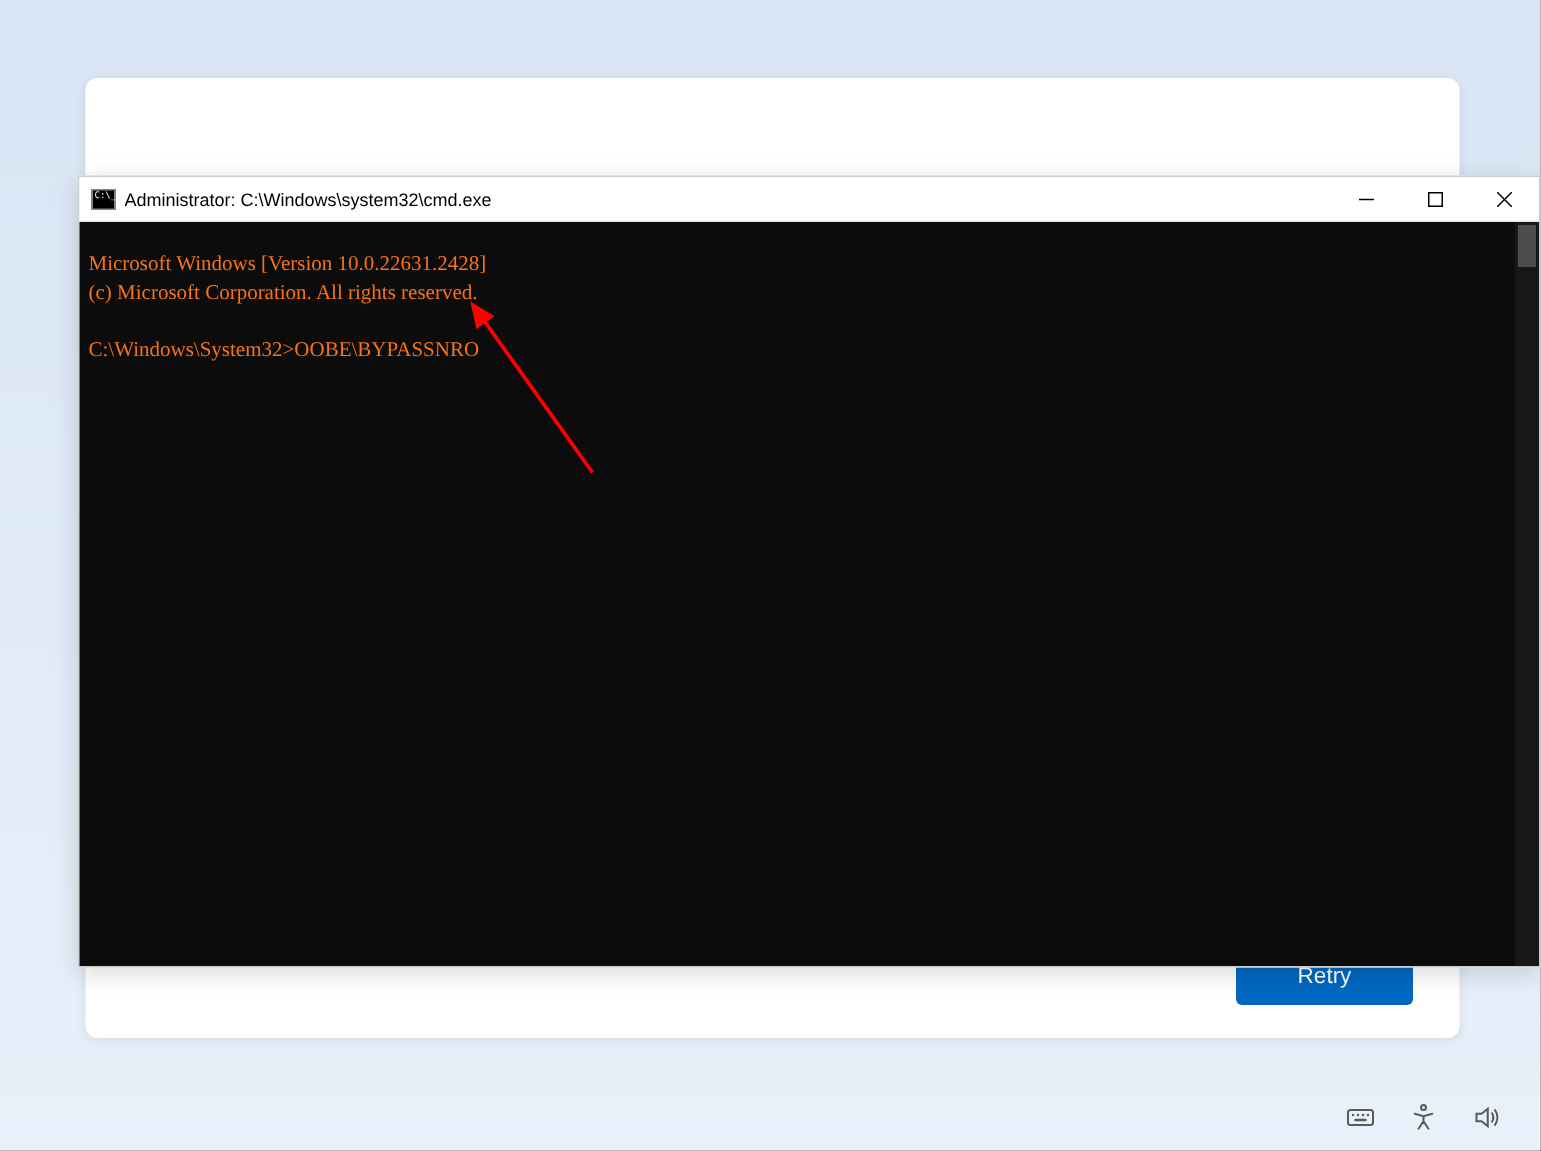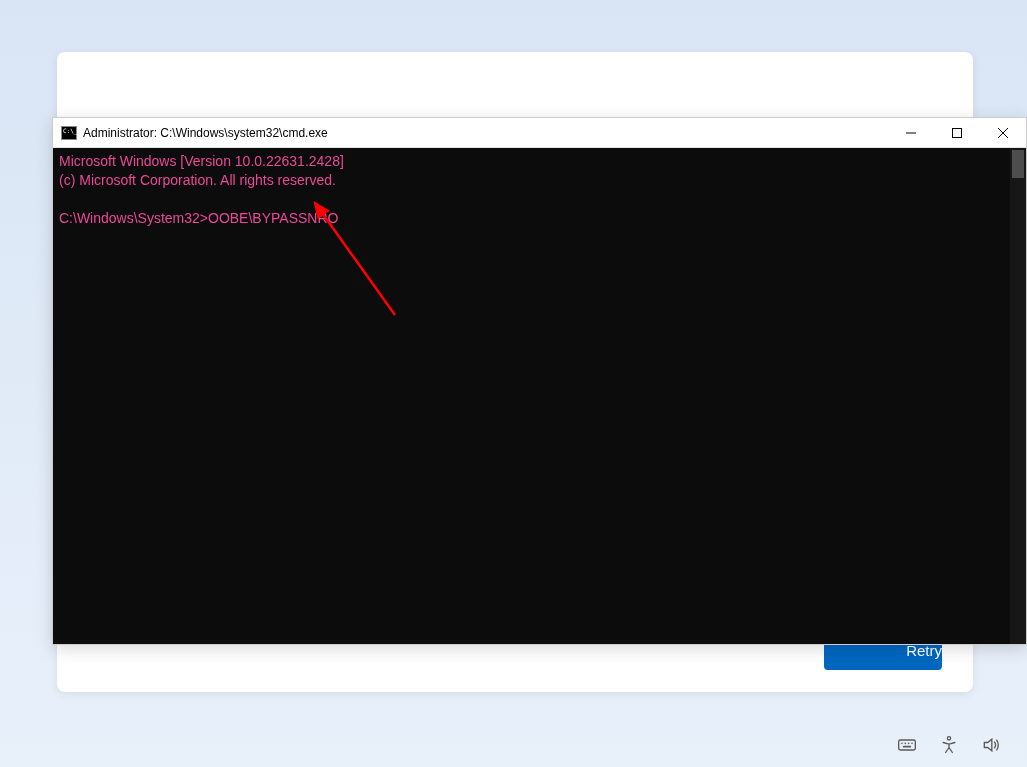--- a/index.html
+++ b/index.html
@@ -34,21 +34,20 @@
       bottom: 22px;
       width: 118px;
       height: 40px;
       background: #0067c0;
       color: #ffffff;
       border: none;
       border-radius: 4px;
       font-size: 15px;
       font-family: "Segoe UI", Tahoma, sans-serif;
       cursor: pointer;
-      text-align: right;
     }
     
     .cmd-window {
       position: absolute;
       left: 52px;
       top: 117px;
       width: 975px;
       height: 528px;
       background: #ffffff;
       border: 1px solid #cccccc;
@@ -112,25 +111,25 @@
     }
     
     .win-ctrl svg {
       width: 10px;
       height: 10px;
     }
     
     .terminal-body {
       flex: 1;
       background: #0c0c0c;
-      color: #ec4899;
-      font-family: Liberation Sans, sans-serif;
+      color: #f97316;
+      font-family: Liberation Serif, serif;
       font-size: 14px;
       line-height: 1.35;
-      padding: 4px 6px;
+      padding: 20px 6px;
       white-space: pre;
       position: relative;
       overflow: hidden;
     }
     
     .terminal-scrollbar {
       position: absolute;
       right: 0;
       top: 0;
       width: 16px;

